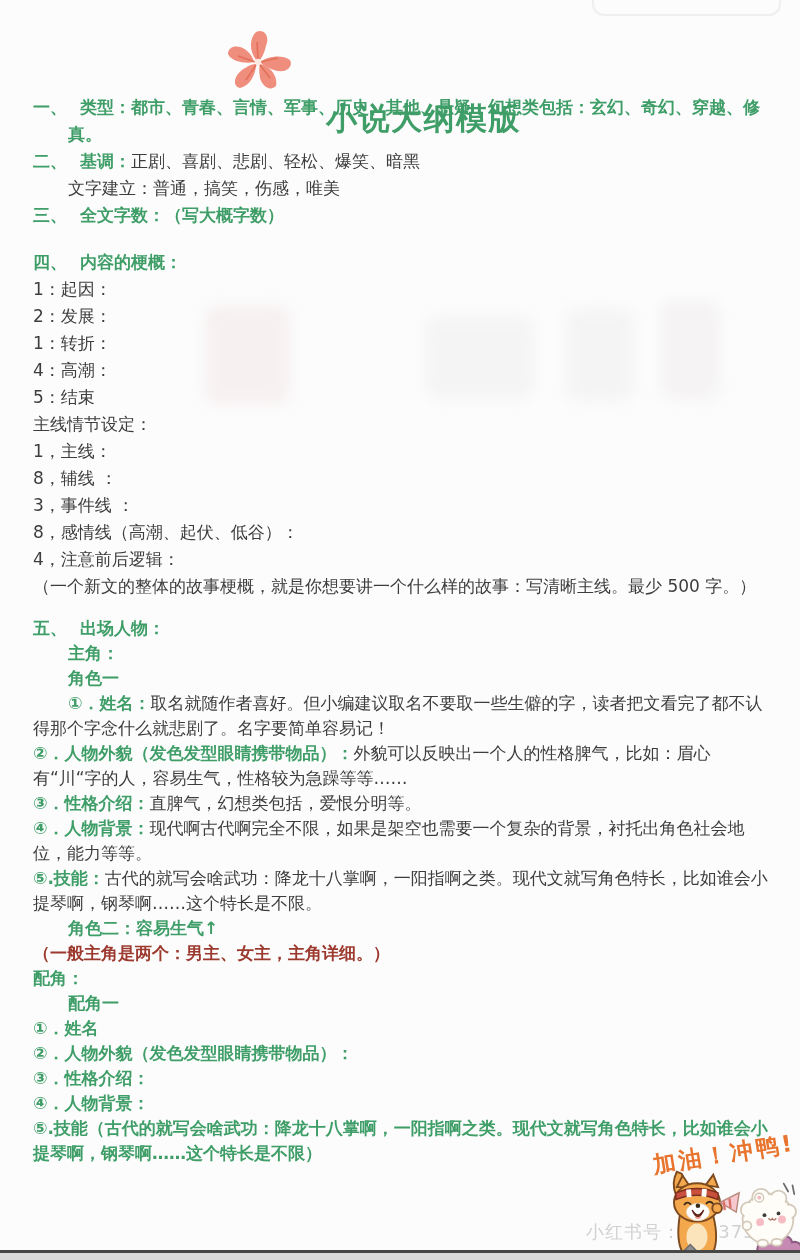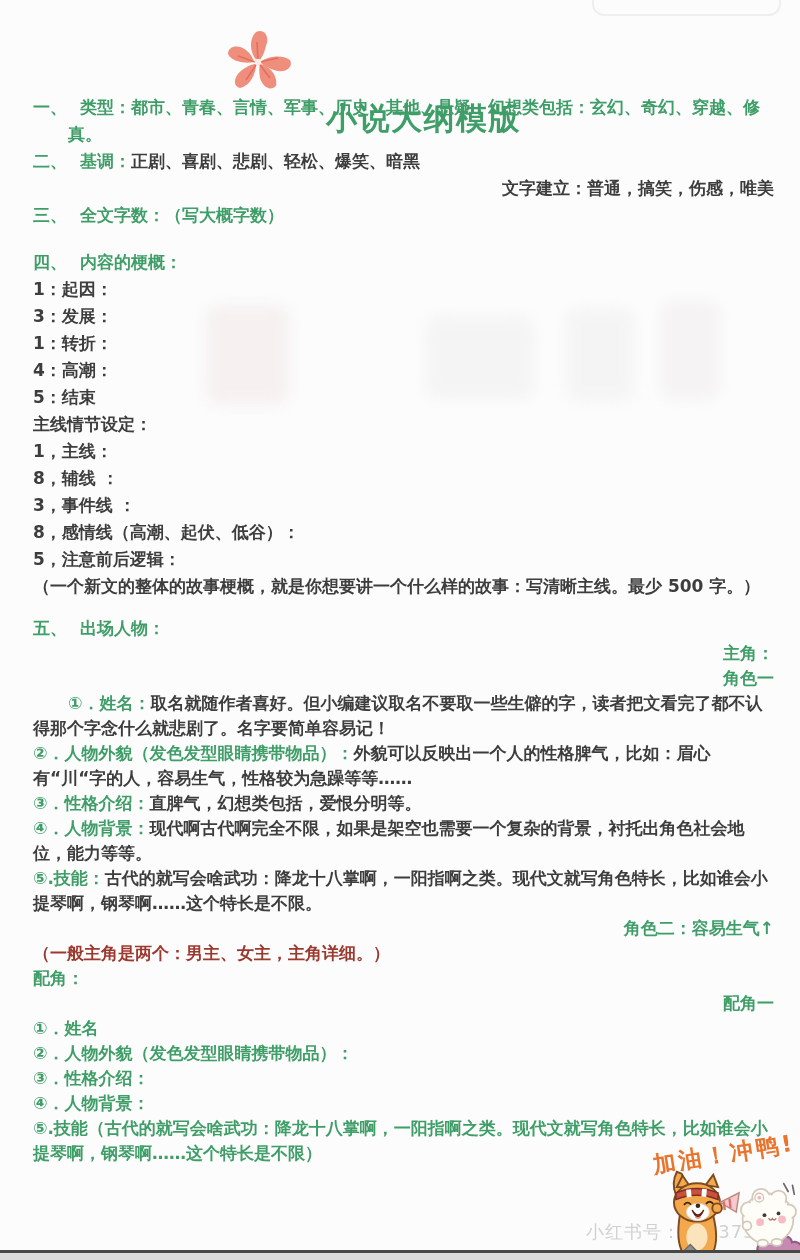--- a/index.html
+++ b/index.html
@@ -8,21 +8,21 @@
   }
   html,body{margin:0;padding:0;}
   body{
     width:800px;height:1260px;position:relative;overflow:hidden;
     background:#fcfcfc;
     font-family:"DejaVu Sans","Liberation Sans",sans-serif;
   }
   .page{position:absolute;inset:0;}
   p{margin:0;}
   .green{color:var(--green);font-weight:700;}
-  .dark{color:var(--dark);font-weight:700;}
+  .dark{color:var(--dark);font-weight:400;}
   .red{color:var(--red);font-weight:700;}
   .num{margin-right:13px;}
 
   
   .top-outline{
     position:absolute;left:592px;top:-18px;width:185px;height:30px;
     border:2px solid #efefef;border-radius:12px;background:transparent;
   }
 
   
@@ -31,21 +31,21 @@
     font-size:31px;letter-spacing:1.5px;color:var(--green);font-weight:700;margin-top:48px;
   }
   .flower{position:absolute;left:220px;top:26px;}
 
   
   .block{position:absolute;left:33px;width:741px;font-size:17px;}
   .block1{top:94px;line-height:27px;}
   .block2{top:249px;line-height:27px;}
   .block3{top:616px;line-height:25px;}
   .hang{padding-left:35px;text-indent:-35px;}
-  .ind{padding-left:35px;text-align:right;}
+  .ind{padding-left:35px;}
   .ind1{text-indent:35px;}
 
   
   .wm-center{position:absolute;left:205px;top:295px;width:520px;height:120px;pointer-events:none;}
   .wm-blob{position:absolute;background:#f2e7e8;filter:blur(7px);opacity:.55;border-radius:14px;}
   .wb1{left:0;top:10px;width:85px;height:100px;}
   .wb2{left:220px;top:20px;width:110px;height:85px;background:#efefef;}
   .wb3{left:360px;top:12px;width:70px;height:95px;background:#efefef;}
   .wb4{left:455px;top:5px;width:60px;height:100px;background:#f0ecec;}
 
@@ -116,30 +116,30 @@
       <div class="wm-blob wb2"></div>
     <div class="wm-blob wb3"></div>
       <div class="wm-blob wb4"></div>
   </div>
 
   <div class="block block2">
     <p class="green">
       <span class="num">四、</span><span>内容的梗概：</span>
     </p>
     <p class="dark">1：起因：</p>
-    <p class="dark">3：发展：</p>
+    <p class="dark">2：发展：</p>
     <p class="dark">1：转折：</p>
     <p class="dark">4：高潮：</p>
     <p class="dark">5：结束</p>
     <p class="dark">主线情节设定：</p>
     <p class="dark">1，主线：</p>
     <p class="dark">8，辅线 ：</p>
     <p class="dark">3，事件线 ：</p>
     <p class="dark">8，感情线（高潮、起伏、低谷）：</p>
-    <p class="dark">5，注意前后逻辑：</p>
+    <p class="dark">4，注意前后逻辑：</p>
     <p class="dark">（一个新文的整体的故事梗概，就是你想要讲一个什么样的故事：写清晰主线。最少 500 字。）</p>
   </div>
 
   <div class="block block3">
     <p class="green">
       <span class="num">五、</span><span>出场人物：</span>
     </p>
     <p class="ind green">主角：</p>
     <p class="ind green">角色一</p>
 

